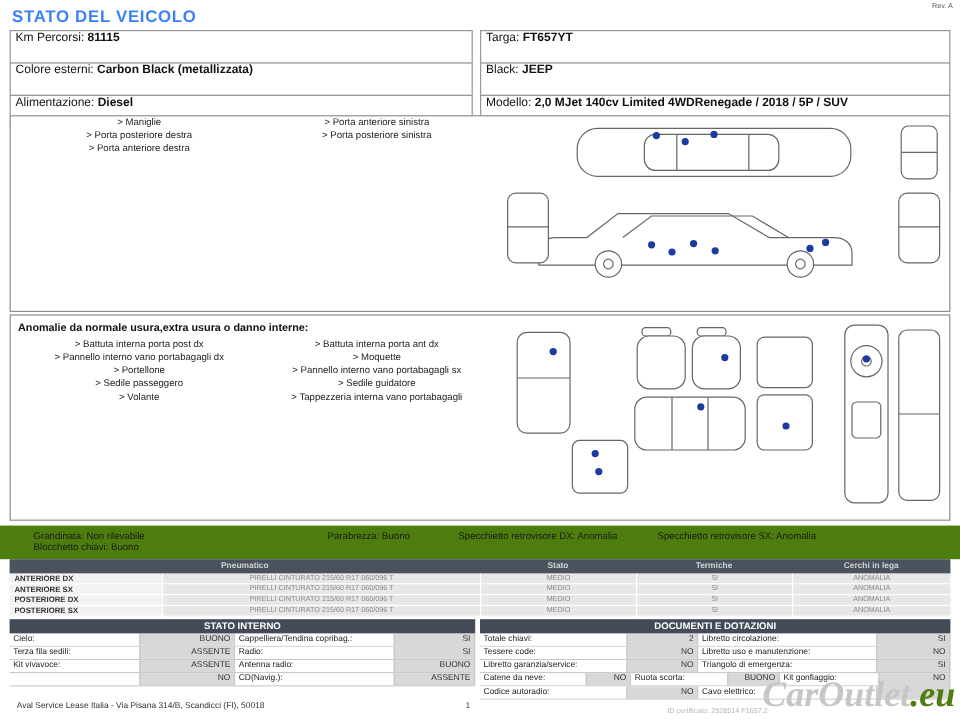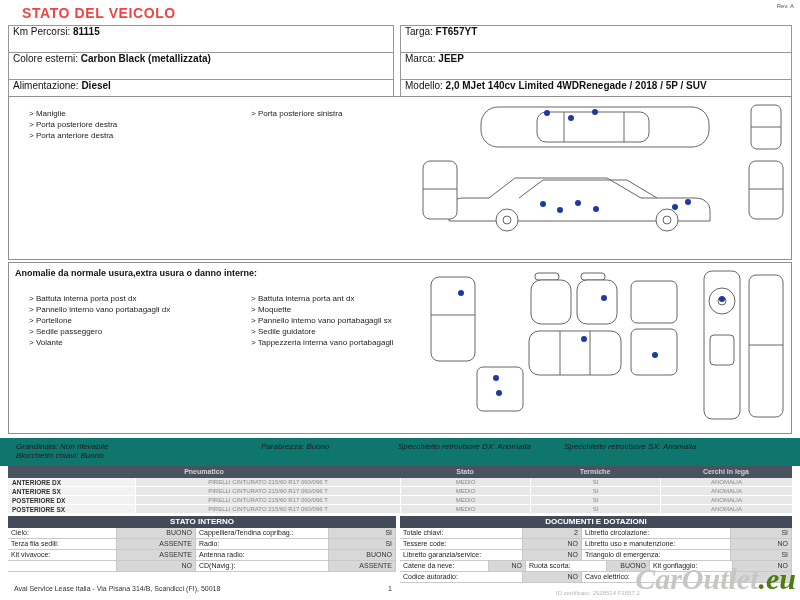--- a/index.html
+++ b/index.html
@@ -1,42 +1,42 @@
 <!DOCTYPE html>
 <html><head>
 <meta charset="utf-8">
 <style>
   html,body{margin:0;padding:0;}
   body{
     width:800px;height:600px;position:relative;background:#ffffff;
     font-family:"Liberation Sans",sans-serif;color:#111;overflow:hidden;
   }
   
-  #page-title{position:absolute;left:22px;top:5px;font-size:14px;font-weight:bold;color:#ef4444;letter-spacing:.6px;}
+  #page-title{position:absolute;left:10px;top:5px;font-size:14px;font-weight:bold;color:#3b82f6;letter-spacing:.6px;}
   #rev-label{position:absolute;right:6px;top:3px;font-size:6px;color:#555;}
   
   .itable{position:absolute;}
   #info-left{left:8px;top:26px;width:386px;}
   #info-right{left:400px;top:26px;width:392px;}
   .irow{box-sizing:border-box;border:1px solid #979797;margin-top:-1px;padding:1px 4px;height:28px;
         font-size:10px;line-height:10px;white-space:nowrap;overflow:hidden;background:#fff;}
   .irow .val{font-weight:bold;}
   
   .anom-box{position:absolute;left:8px;width:784px;border:1px solid #8f8f8f;box-sizing:border-box;background:#fff;}
   #ext-box{top:96px;height:164px;}
   #int-box{top:262px;height:172px;}
   .anom-title{font-size:9px;font-weight:bold;margin:5px 0 4px 6px;}
   .anom-cols{display:flex;margin-left:8px;}
-  .anom-cols ul{list-style:none;margin:12px;padding:0;width:198px;font-size:8px;line-height:10px;color:#222;}
+  .anom-cols ul{list-style:none;margin:0;padding:0;width:198px;font-size:8px;line-height:10px;color:#222;text-align:center;}
   .anom-cols li{margin-bottom:1px;}
   .diagram{position:absolute;top:2px;right:4px;}
   .diagram *{vector-effect:non-scaling-stroke;}
   
-  #status-strip{position:absolute;left:0;top:438px;width:800px;height:28px;background:#0f766e;
-    box-sizing:border-box;padding:4px 16px;font-size:8px;color:#1a1a1a;font-style:italic;}
+  #status-strip{position:absolute;left:0;top:438px;width:800px;height:28px;background:#4d7c0f;
+    box-sizing:border-box;padding:4px 28px;font-size:8px;color:#1a1a1a;}
   .ss-row{display:flex;}
   .ss-cell{white-space:nowrap;overflow:hidden;}
   
   #tyre-table{position:absolute;left:8px;top:466px;width:784px;}
   .t-head{display:flex;background:#4a5260;color:#d2d2d2;font-weight:bold;height:12px;line-height:12px;
     text-align:center;font-size:7px;}
   .h-pneu{width:392px;}.h-stato{width:130px;}.h-term{width:130px;}.h-cerchi{width:132px;}
   .t-row{display:flex;height:9px;line-height:9px;}
   .c-pos{width:127px;background:#f2f2f2;font-weight:bold;color:#333;padding-left:4px;box-sizing:border-box;
     font-size:6.5px;border-bottom:1px solid #fff;}
@@ -82,21 +82,21 @@
     <span class="val">Diesel</span>
   </div>
 </div>
 
 <div id="info-right" class="itable">
   <div class="irow">
     <span class="lbl">Targa:</span>
     <span class="val">FT657YT</span>
   </div>
   <div class="irow">
-    <span class="lbl">Marca:</span>
+    <span class="lbl">Black:</span>
     <span class="val">JEEP</span>
   </div>
   <div class="irow">
     <span class="lbl">Modello:</span>
     <span class="val">2,0 MJet 140cv Limited 4WDRenegade / 2018 / 5P / SUV</span>
   </div>
   <div class="irow">
     <span class="lbl">Telaio N.:</span>
     <span class="val">3239</span>
   </div>
@@ -107,20 +107,21 @@
 </div>
 
 <div id="ext-box" class="anom-box">
   <div class="anom-cols">
     <ul>
       <li>&gt; Maniglie</li>
       <li>&gt; Porta posteriore destra</li>
       <li>&gt; Porta anteriore destra</li>
     </ul>
     <ul>
+      <li>&gt; Porta anteriore sinistra</li>
       <li>&gt; Porta posteriore sinistra</li>
     </ul>
   </div>
   <svg class="diagram" width="368" height="158" viewBox="0 0 368 158">
     <g stroke="#666" fill="#ffffff" stroke-width="1">
 
       <rect x="62" y="8" width="228" height="40" rx="17"></rect>
       <rect x="118" y="13" width="112" height="30" rx="9" fill="none"></rect>
       <line x1="145" y1="13" x2="145" y2="43"></line>
       <line x1="205" y1="13" x2="205" y2="43"></line>
@@ -212,21 +213,21 @@
     </g>
   </svg>
 </div>
 
 <div id="status-strip">
   <div class="ss-row">
     <span class="ss-cell" style="width:245px">
       <span>Grandinata:</span>
       <span>Non rilevabile</span>
     </span>
-    <span class="ss-cell" style="width:137px">
+    <span class="ss-cell" style="width:109px">
       <span>Parabrezza:</span>
       <span>Buono</span>
     </span>
     <span class="ss-cell" style="width:166px">
       <span>Specchietto retrovisore DX:</span>
       <span>Anomalia</span>
     </span>
     <span class="ss-cell">
       <span>Specchietto retrovisore SX:</span>
       <span>Anomalia</span>

